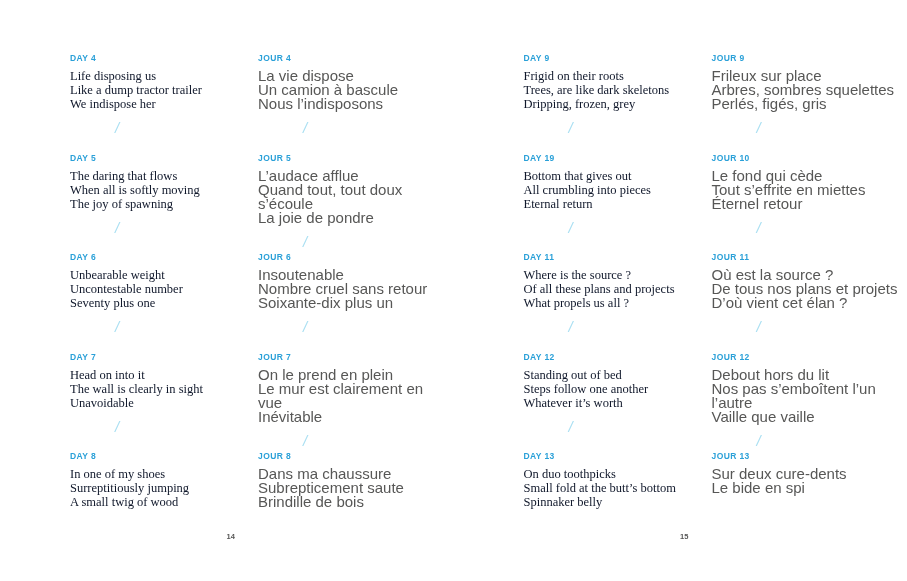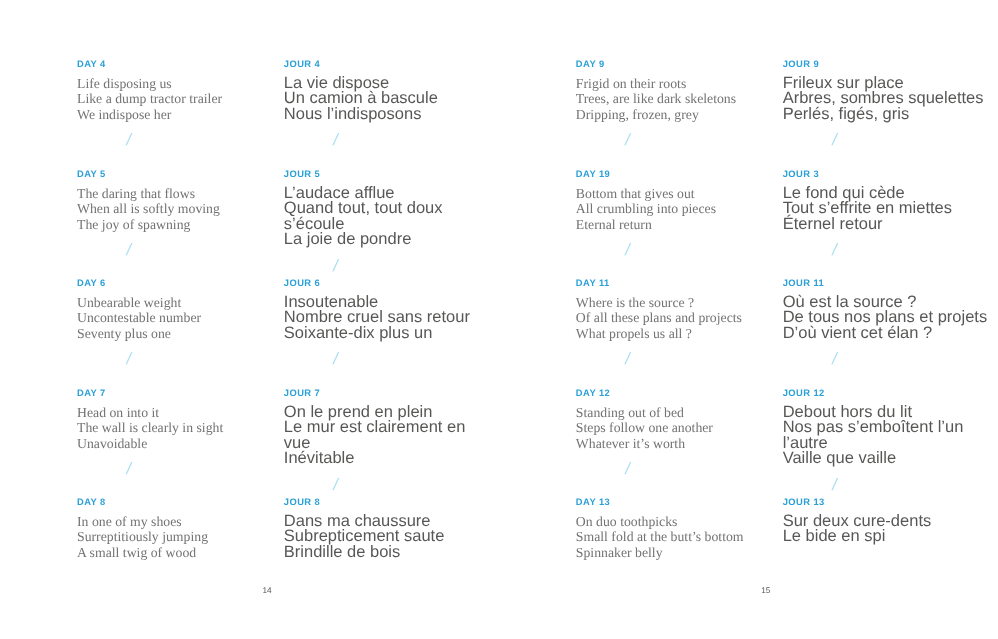--- a/index.html
+++ b/index.html
@@ -23,46 +23,47 @@
     font-size: 8.5px;
     line-height: 9px;
     letter-spacing: 0.4px;
     color: #2aa0d8;
   }
   .col-en .line {
     margin: 0;
     font-family: "Liberation Serif", serif;
     font-size: 12.5px;
     line-height: 14px;
-    color: #737373;
+    color: #0f172a;
   }
   .col-fr .line {
     margin: 0;
     font-family: "Liberation Sans", sans-serif;
     font-size: 15px;
     line-height: 14px;
     color: #575756;
   }
   .slash {
     margin: 9px 0 0 45px;
     font-family: "Liberation Sans", sans-serif;
     font-size: 15px;
     line-height: 15px;
     font-style: italic;
     color: #a9dff2;
   }
   .page-number {
     position: absolute;
     top: 532px;
-    left: 16px;
+    left: 4px;
     width: 100%;
     text-align: center;
     font-family: "Liberation Sans", sans-serif;
     font-size: 7.5px;
     color: #575756;
+    font-weight: bold;
   }
 </style>
 </head>
 <body>
 
 <div class="spread">
 
   <section class="page">
     <div class="cols">
 
@@ -186,21 +187,21 @@
 
       <div class="col-fr">
         <article class="entry">
           <h3 class="label">JOUR 9</h3>
           <p class="line">Frileux sur place</p>
           <p class="line">Arbres, sombres squelettes</p>
           <p class="line">Perlés, figés, gris</p>
           <div class="slash">/</div>
         </article>
         <article class="entry">
-          <h3 class="label">JOUR 3</h3>
+          <h3 class="label">JOUR 10</h3>
           <p class="line">Le fond qui cède</p>
           <p class="line">Tout s’effrite en miettes</p>
           <p class="line">Éternel retour</p>
           <div class="slash">/</div>
         </article>
         <article class="entry">
           <h3 class="label">JOUR 11</h3>
           <p class="line">Où est la source ?</p>
           <p class="line">De tous nos plans et projets</p>
           <p class="line">D’où vient cet élan ?</p>

